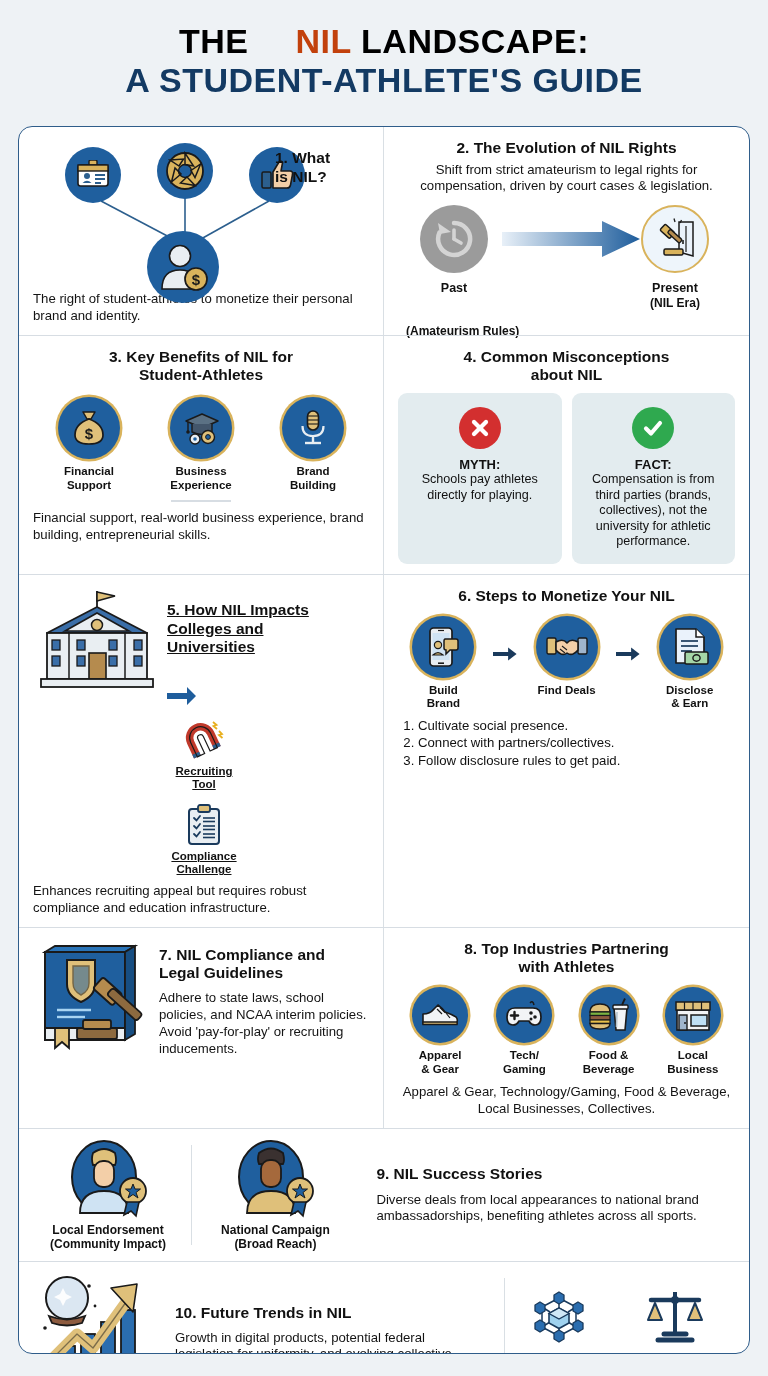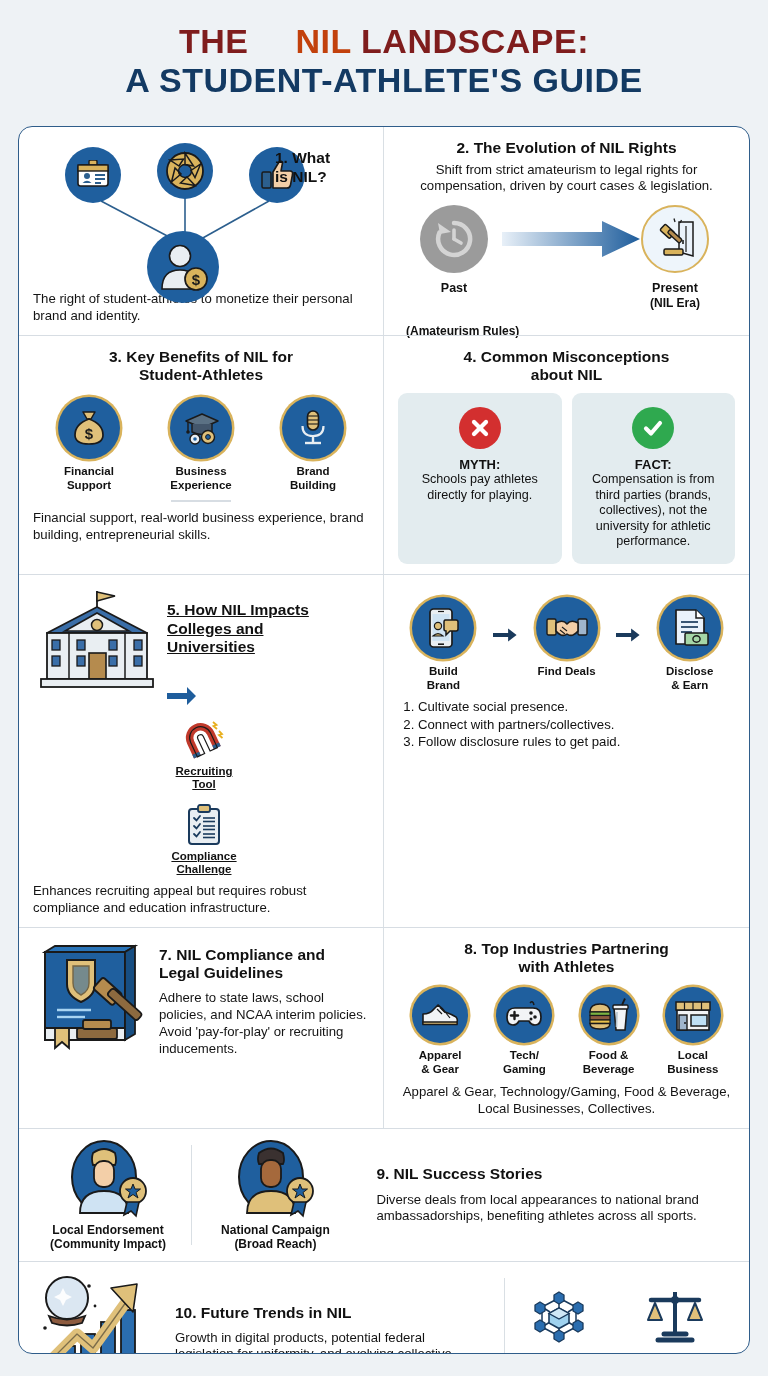--- a/index.html
+++ b/index.html
@@ -11,21 +11,21 @@
     overflow: hidden;
   }
   .page { position: relative; width: 768px; height: 1376px; background: #eef2f5; }
 
   
   .header { padding: 22px 20px 12px; text-align: center; }
   .title-line {
     font-size: 34px; font-weight: 700; letter-spacing: .5px;
     color: #133a63; line-height: 1.16; white-space: nowrap;
   }
-  .title-line .blue { color: #7f1d1d; }
+  .title-line .blue { color: #000000; }
   .title-line .gold { color: #c2410c; margin-left: 37px; }
 
   
   .card {
     position: absolute; left: 18px; top: 126px;
     width: 732px; height: 1228px;
     background: #ffffff;
     border: 1.6px solid #2f5d8a;
     border-radius: 14px;
     overflow: hidden;
@@ -387,20 +387,21 @@
                 <div class="small-lbl">Compliance</div>
                 <div class="small-lbl">Challenge</div>
               </div>
             </div>
           </div>
         </div>
         <div class="body-text" style="margin-top:6px;">Enhances recruiting appeal but requires robust compliance and education infrastructure.</div>
       </div>
 
       <div class="col right">
+        <div class="sec-title center">6. Steps to Monetize Your NIL</div>
 
         <div class="steps" style="margin-top:10px;">
           <div class="step">
             <div class="circ ring" style="width:62px;height:62px;">
               <svg width="34" height="40" viewBox="0 0 34 40">
                 <rect x="4" y="1" width="22" height="38" rx="3.5" fill="#e9eef2" stroke="#1a1a1a" stroke-width="1.7"></rect>
                 <rect x="6.5" y="6" width="17" height="27" fill="#cfe3f3"></rect>
                 <line x1="12" y1="3.5" x2="18" y2="3.5" stroke="#1a1a1a" stroke-width="1.2"></line>
                 <line x1="12" y1="36.2" x2="18" y2="36.2" stroke="#1a1a1a" stroke-width="1.6"></line>
                 <circle cx="12" cy="18" r="3.6" fill="#dfc07a" stroke="#1a1a1a" stroke-width="1.2"></circle>

